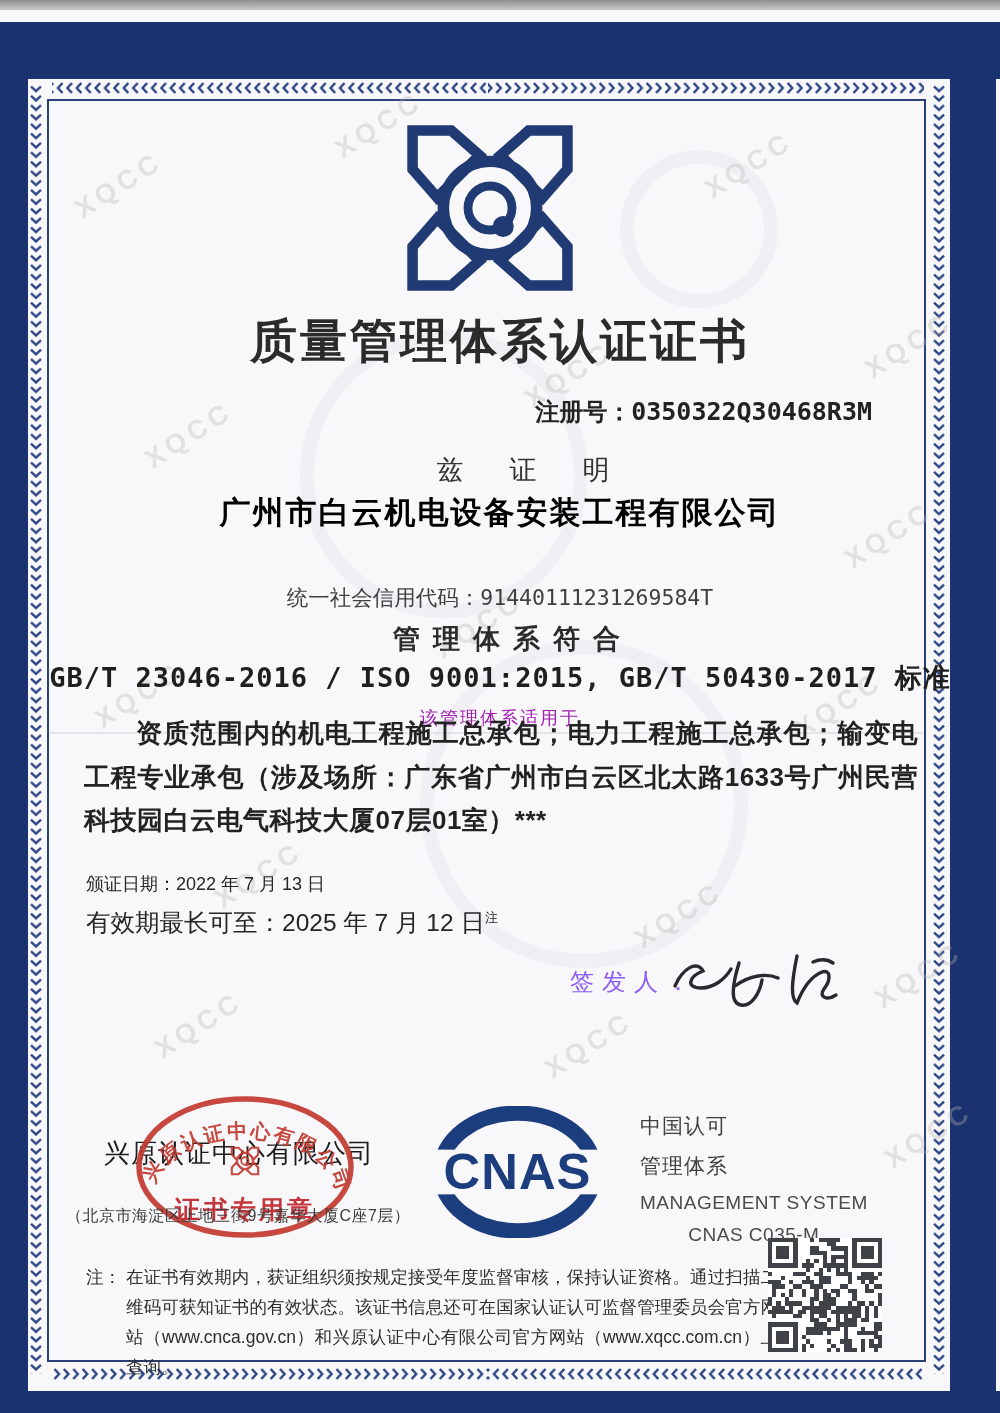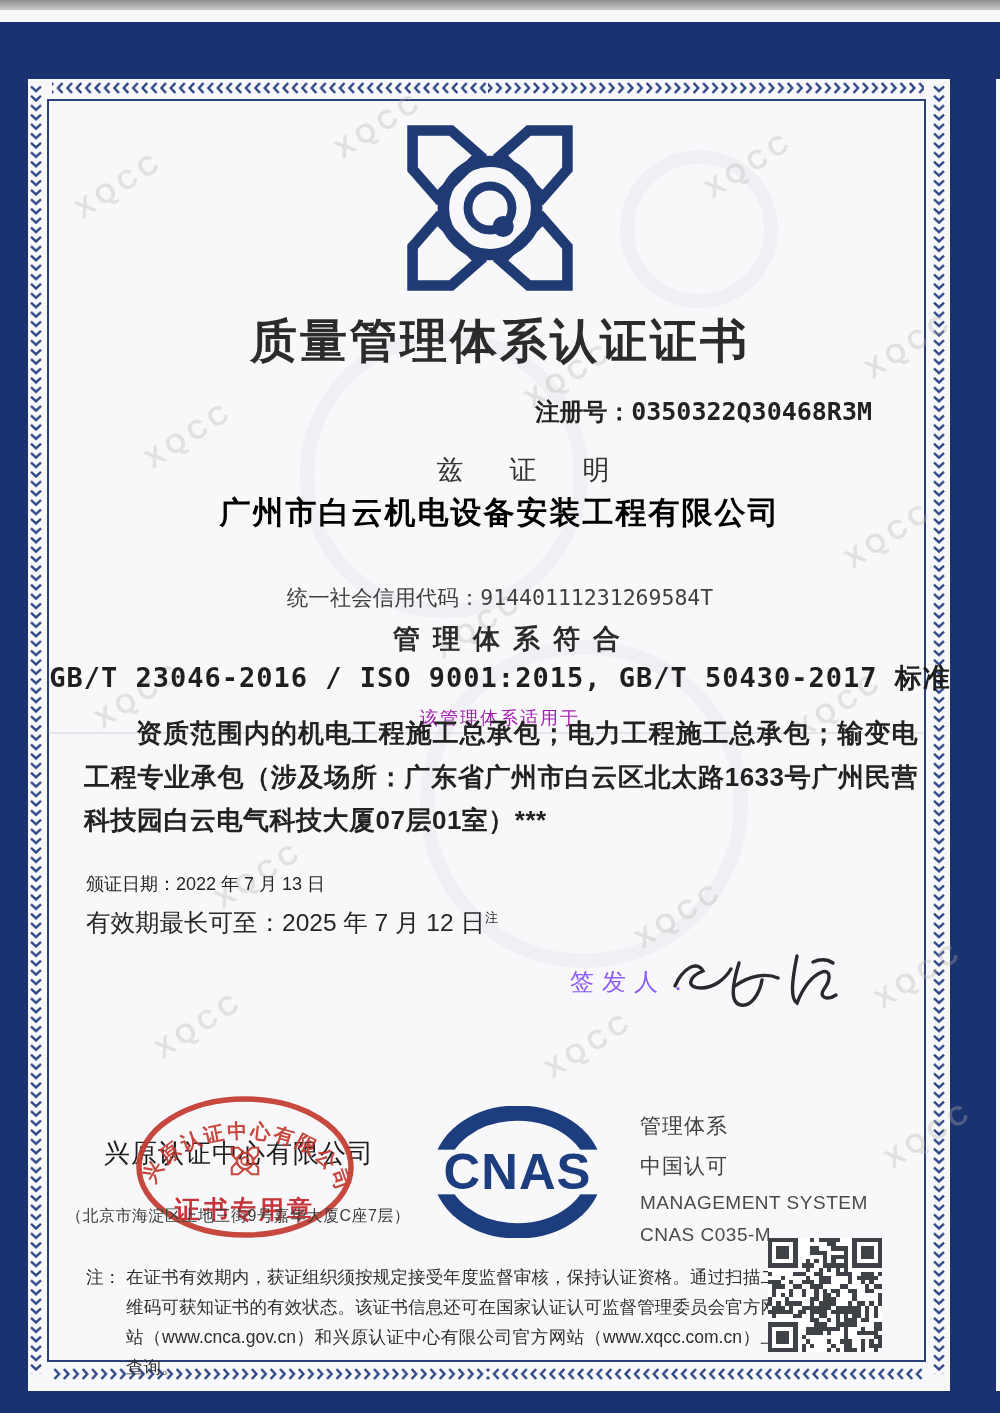--- a/index.html
+++ b/index.html
@@ -49,21 +49,21 @@
   .valid sup{font-size:13px;vertical-align:super;}
   .signer{left:570px;top:966px;font-size:24px;letter-spacing:8px;color:#8b5cf6;}
   .signature{left:655px;top:938px;}
   
   .issuer-name{left:104px;top:1136px;font-size:26px;color:#1c1c1e;letter-spacing:1px;z-index:2;}
   .seal{left:130px;top:1093px;z-index:3;opacity:.92;}
   .issuer-addr{left:66px;top:1206px;font-size:16px;letter-spacing:.5px;color:#3c3c3c;z-index:4;}
   .cnas{left:430px;top:1106px;}
   .cnas-text{left:640px;top:1112px;}
   .cnas-text .cn{font-size:21px;color:#3f3f3f;margin-bottom:12px;letter-spacing:1px;}
-  .cnas-text .en{font-size:19px;color:#4a4a4a;margin-bottom:10px;letter-spacing:.5px;}
+  .cnas-text .en{font-size:19px;color:#4a4a4a;margin-bottom:10px;letter-spacing:.5px;text-align:center;}
   .footnote{left:86px;top:1262px;width:692px;display:flex;font-size:17.5px;
     line-height:30px;color:#2e2e2e;}
   .footnote .lbl{flex:0 0 40px;}
   .footnote .txt{flex:1;text-align:justify;}
   .qr{left:768px;top:1238px;}
 </style>
 </head>
 <body>
 
 <div class="page">
@@ -193,22 +193,22 @@
       <text x="115" y="125" text-anchor="middle" font-size="25" font-weight="bold" fill="#c0242a" letter-spacing="3">证书专用章</text>
     </svg>
     <div class="abs issuer-addr">（北京市海淀区上地三街9号嘉华大厦C座7层）</div>
 
     <svg class="abs cnas" width="175" height="132" viewBox="0 0 172 130">
       <ellipse cx="86" cy="65" rx="76" ry="58" fill="none" stroke="#1d3e7e" stroke-width="15"></ellipse>
       <rect x="-4" y="43" width="180" height="44" fill="#f8f8fa"></rect>
       <text x="86" y="82" text-anchor="middle" font-size="50" font-weight="bold" fill="#1d3e7e" letter-spacing="1" font-family="Liberation Sans, sans-serif">CNAS</text>
     </svg>
     <div class="abs cnas-text">
+      <div class="cn">中国认可</div>
       <div class="cn">管理体系</div>
-      <div class="cn">中国认可</div>
       <div class="en">MANAGEMENT SYSTEM</div>
       <div class="en">CNAS C035-M</div>
     </div>
 
     <div class="abs footnote">
       <span class="lbl">注：</span>
       <span class="txt">在证书有效期内，获证组织须按规定接受年度监督审核，保持认证资格。通过扫描二维码可获知证书的有效状态。该证书信息还可在国家认证认可监督管理委员会官方网站（www.cnca.gov.cn）和兴原认证中心有限公司官方网站（www.xqcc.com.cn）上查询。</span>
     </div>
 
     <svg class="abs qr" width="114" height="114" viewBox="0 0 27 27" shape-rendering="crispEdges">

